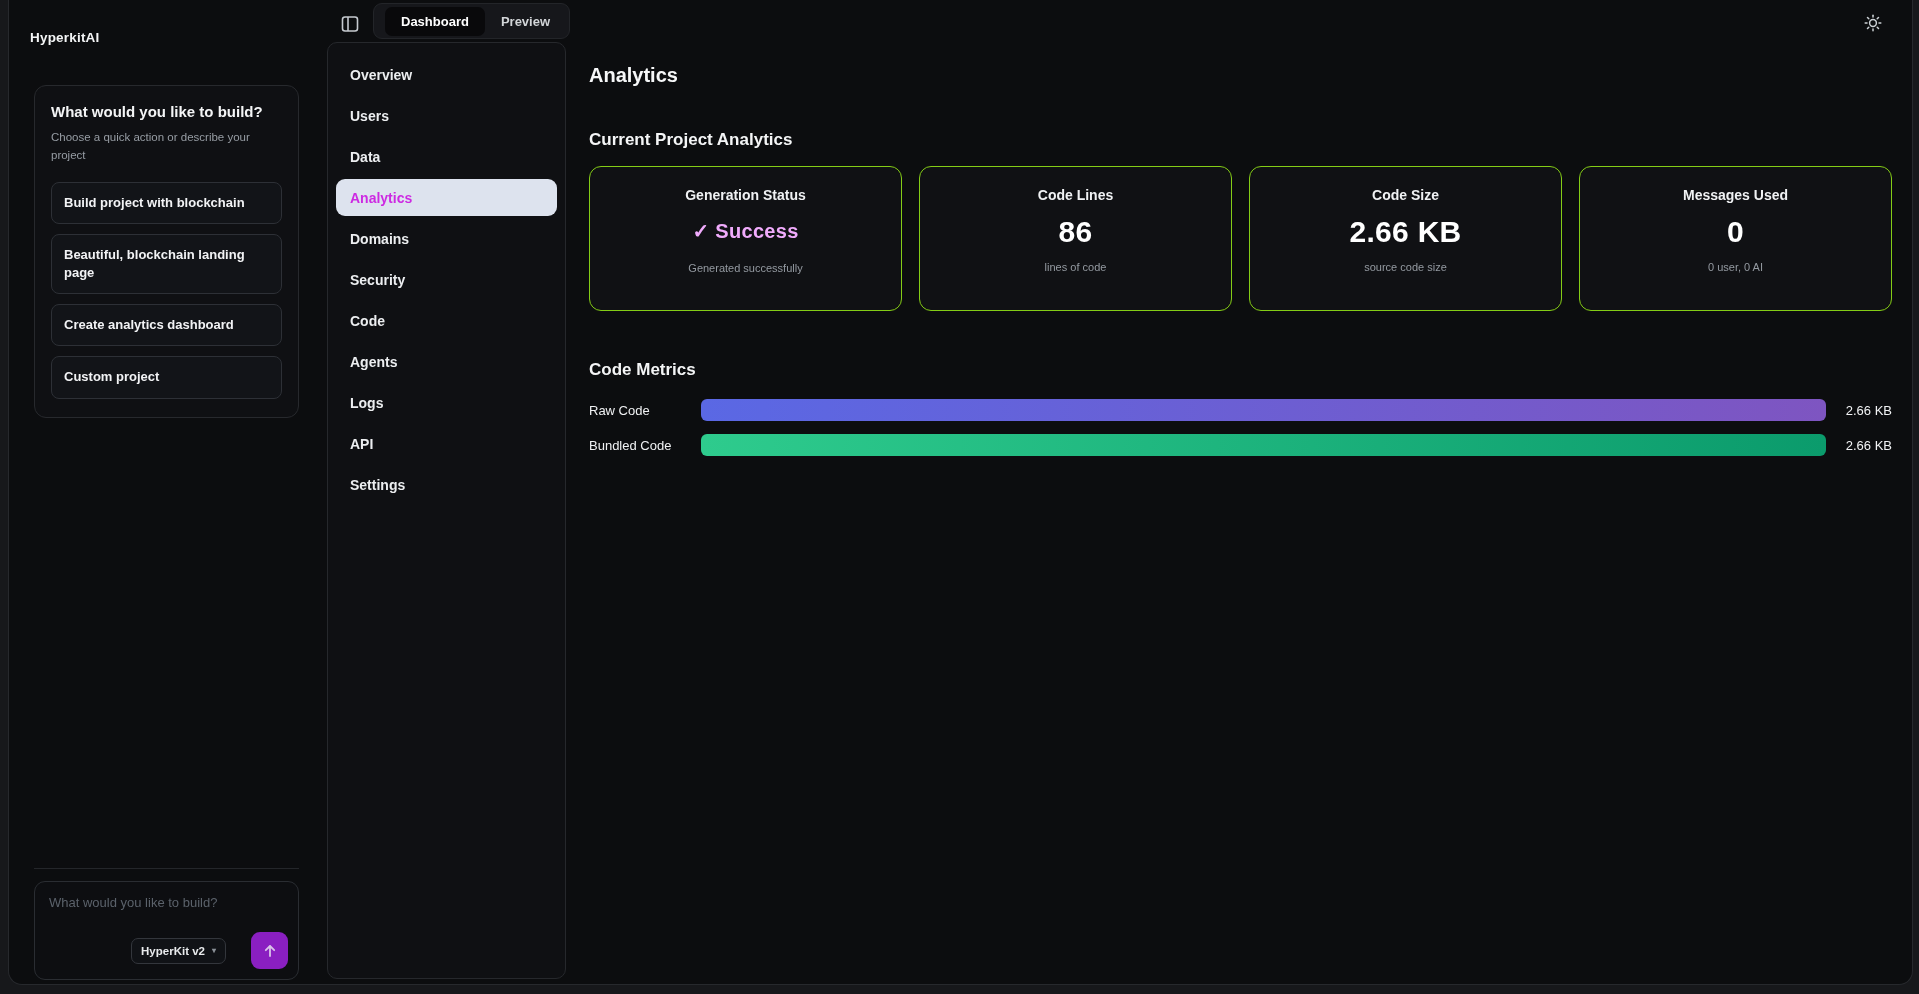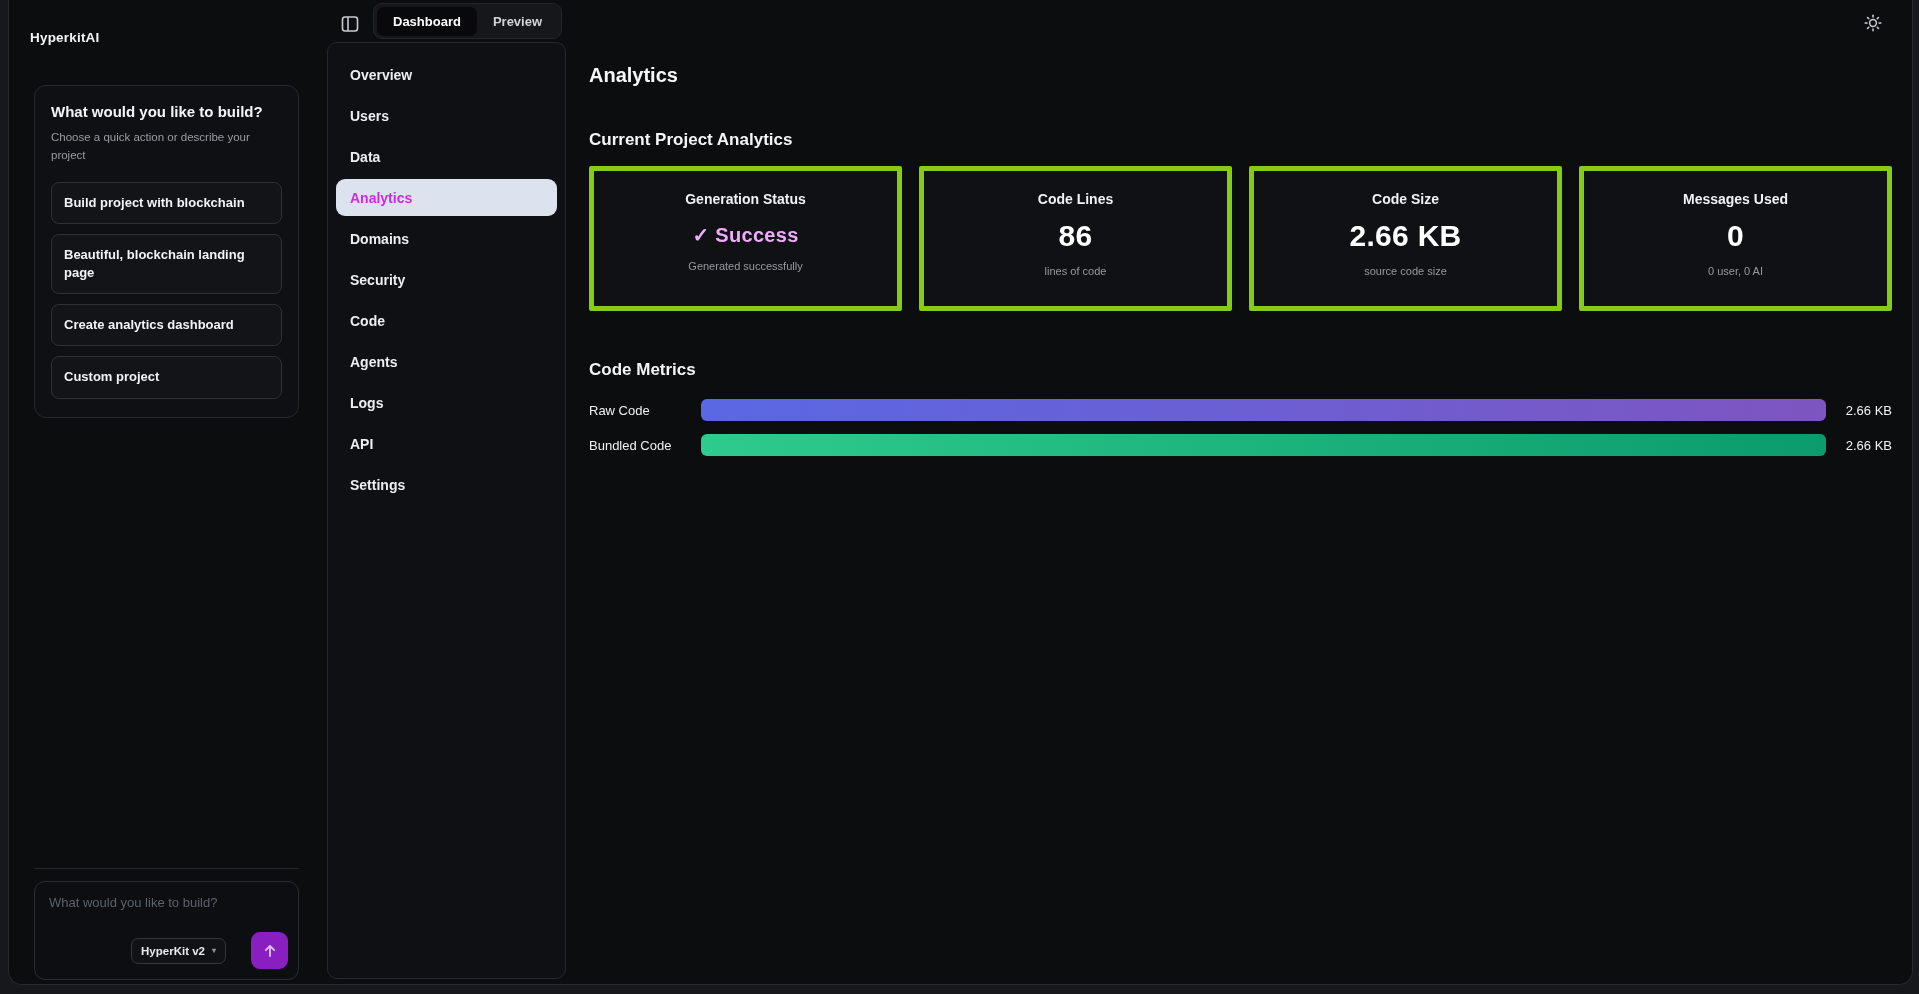--- a/index.html
+++ b/index.html
@@ -68,21 +68,21 @@
   .tab-group {
     position: absolute; left: 364px; top: 3px; height: 36px;
     background: #16171b; border: 1px solid #232529; border-radius: 9px;
     display: flex; align-items: center; padding: 3px;
   }
   .tab {
     border: none; background: transparent; cursor: pointer; font-family: inherit;
     font-size: 13px; font-weight: 600; color: #d2d5d8;
     padding: 7px 16px; border-radius: 7px;
   }
-  .tab.active { background: #09090b; color: #ffffff; font-weight: 700; }
+  .tab.active { background: #09090b; color: #ffffff; font-weight: 700; margin-left: 8px; }
   .theme-btn {
     position: absolute; right: 26px; top: 10px; width: 26px; height: 26px;
     background: transparent; border: none; cursor: pointer;
     display: flex; align-items: center; justify-content: center;
   }
 
   
   .nav-panel {
     position: absolute; left: 318px; top: 42px; width: 239px; height: 937px;
     background: #0f1013; border: 1px solid #26282c; border-radius: 10px;
@@ -95,29 +95,29 @@
   }
   .nav-item.active { background: #dde3ee; color: #cd2ae2; }
 
   
   .main { position: absolute; left: 580px; top: 64px; width: 1303px; }
   .page-title { font-size: 20px; font-weight: 700; color: #f6f7f8; }
   .section-title { font-size: 17px; font-weight: 700; color: #f4f5f6; }
   .sec1-title { margin-top: 43px; }
   .cards { margin-top: 16px; display: grid; grid-template-columns: repeat(4, 1fr); gap: 17px; }
   .stat-card {
-    height: 145px; background: #101114; border: 5px solid #84cc16; border-radius: 2px;
+    height: 145px; background: #101114; border: 1px solid #84cc16; border-radius: 12px;
     display: flex; flex-direction: column; align-items: center; text-align: left;
     padding-top: 20px;
   }
   .stat-title { font-size: 14px; font-weight: 600; color: #f0f2f4; }
   .stat-value { font-size: 30px; font-weight: 800; color: #ffffff; margin-top: 12px; letter-spacing: .3px; }
   .stat-value.success { font-size: 20px; font-weight: 700; color: #f0abfc; margin-top: 16px; }
   .stat-sub { font-size: 11px; color: #949aa1; margin-top: 12px; }
-  .stat-card.status .stat-sub { margin-top: 13px; }
+  .stat-card.status .stat-sub { margin-top: 19px; }
 
   .sec2-title { margin-top: 49px; }
   .metrics { margin-top: 18px; display: flex; flex-direction: column; gap: 11px; }
   .metric-row { display: flex; align-items: center; height: 24px; }
   .metric-label { width: 112px; flex: none; font-size: 13px; font-weight: 500; color: #f0f1f3; }
   .metric-bar-track { flex: 1; height: 22px; }
   .metric-bar { height: 100%; border-radius: 6px; }
   .bar-raw { background: linear-gradient(90deg, #5a68e4, #7e55c1); }
   .bar-bundled { background: linear-gradient(90deg, #2ecb8d, #0b9b6c); }
   .metric-value { width: 66px; flex: none; text-align: right; font-size: 13px; color: #f2f3f5; }

